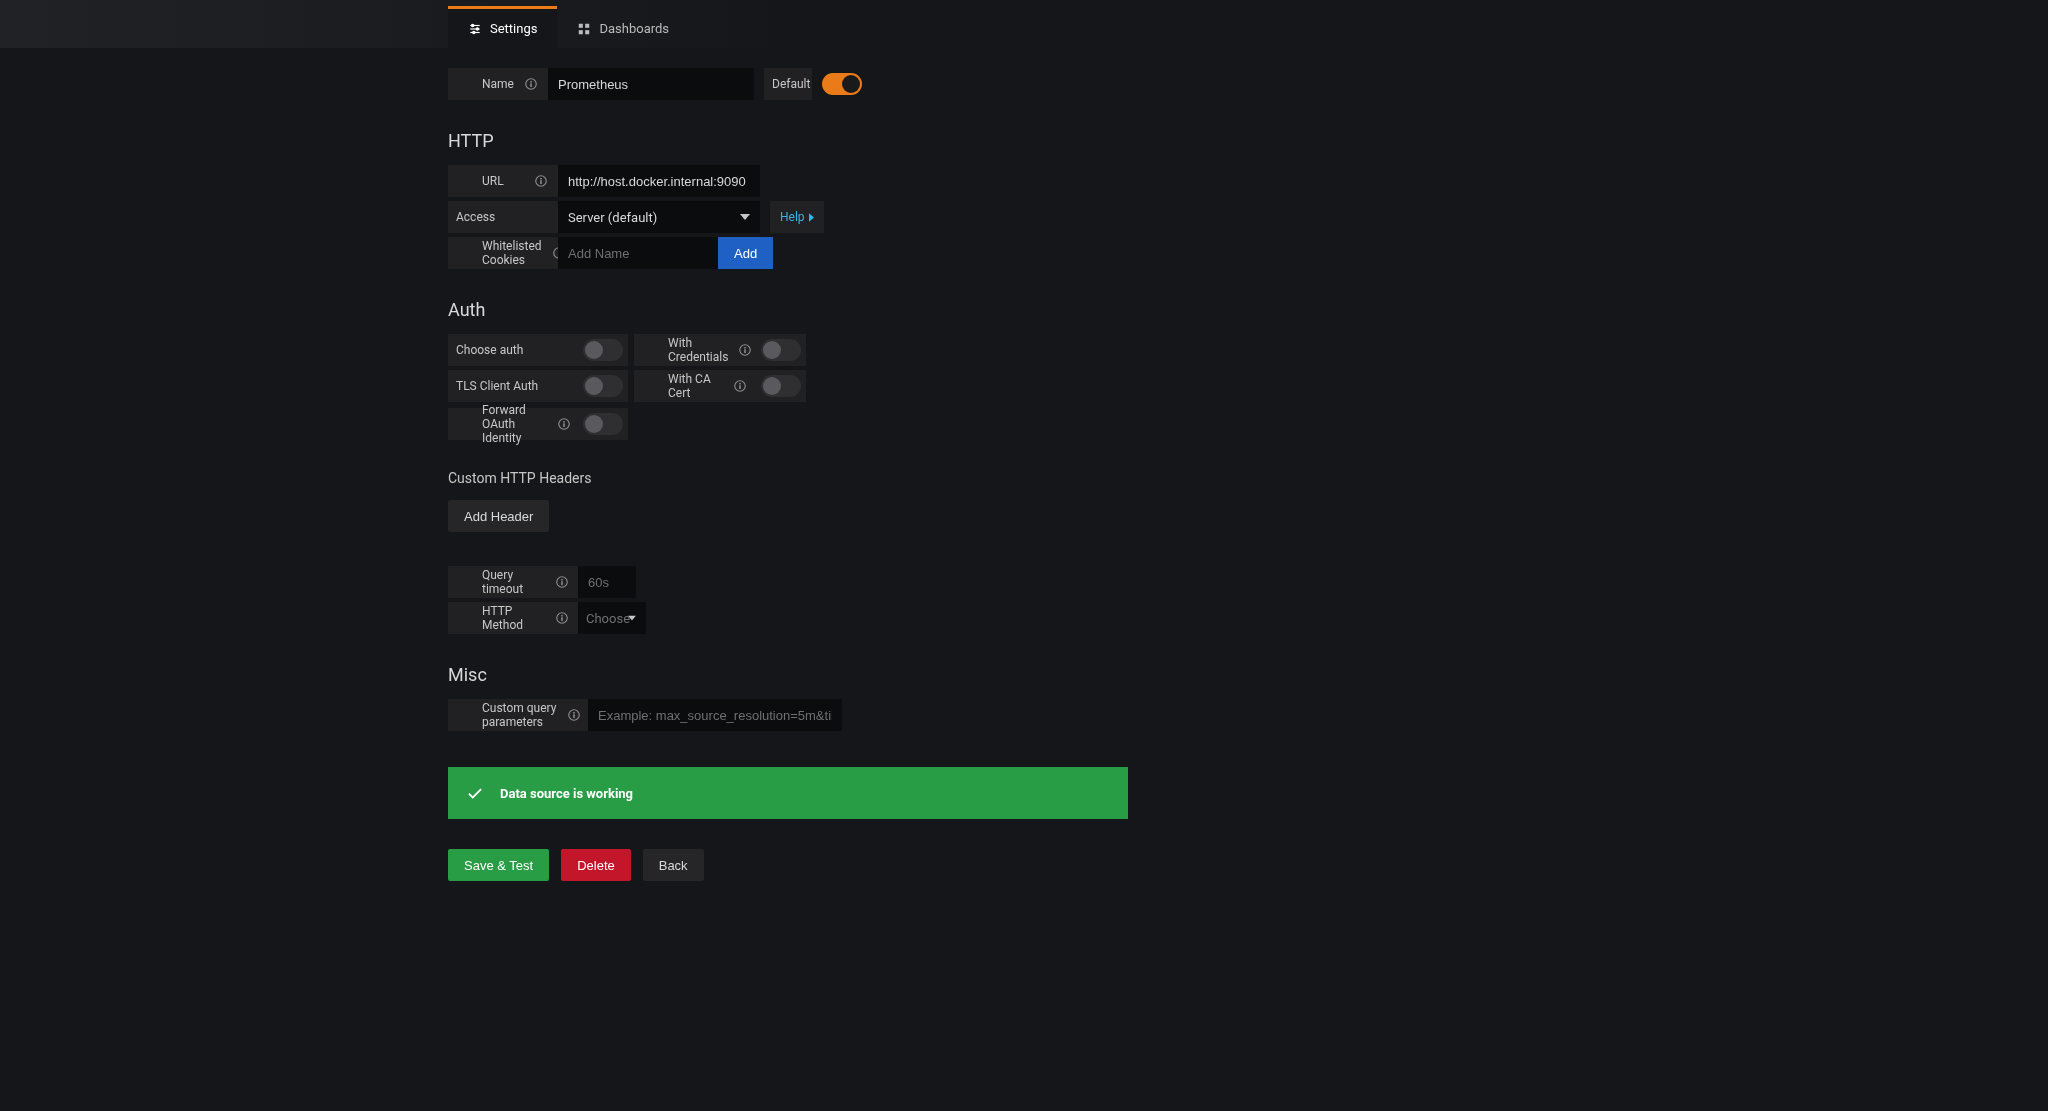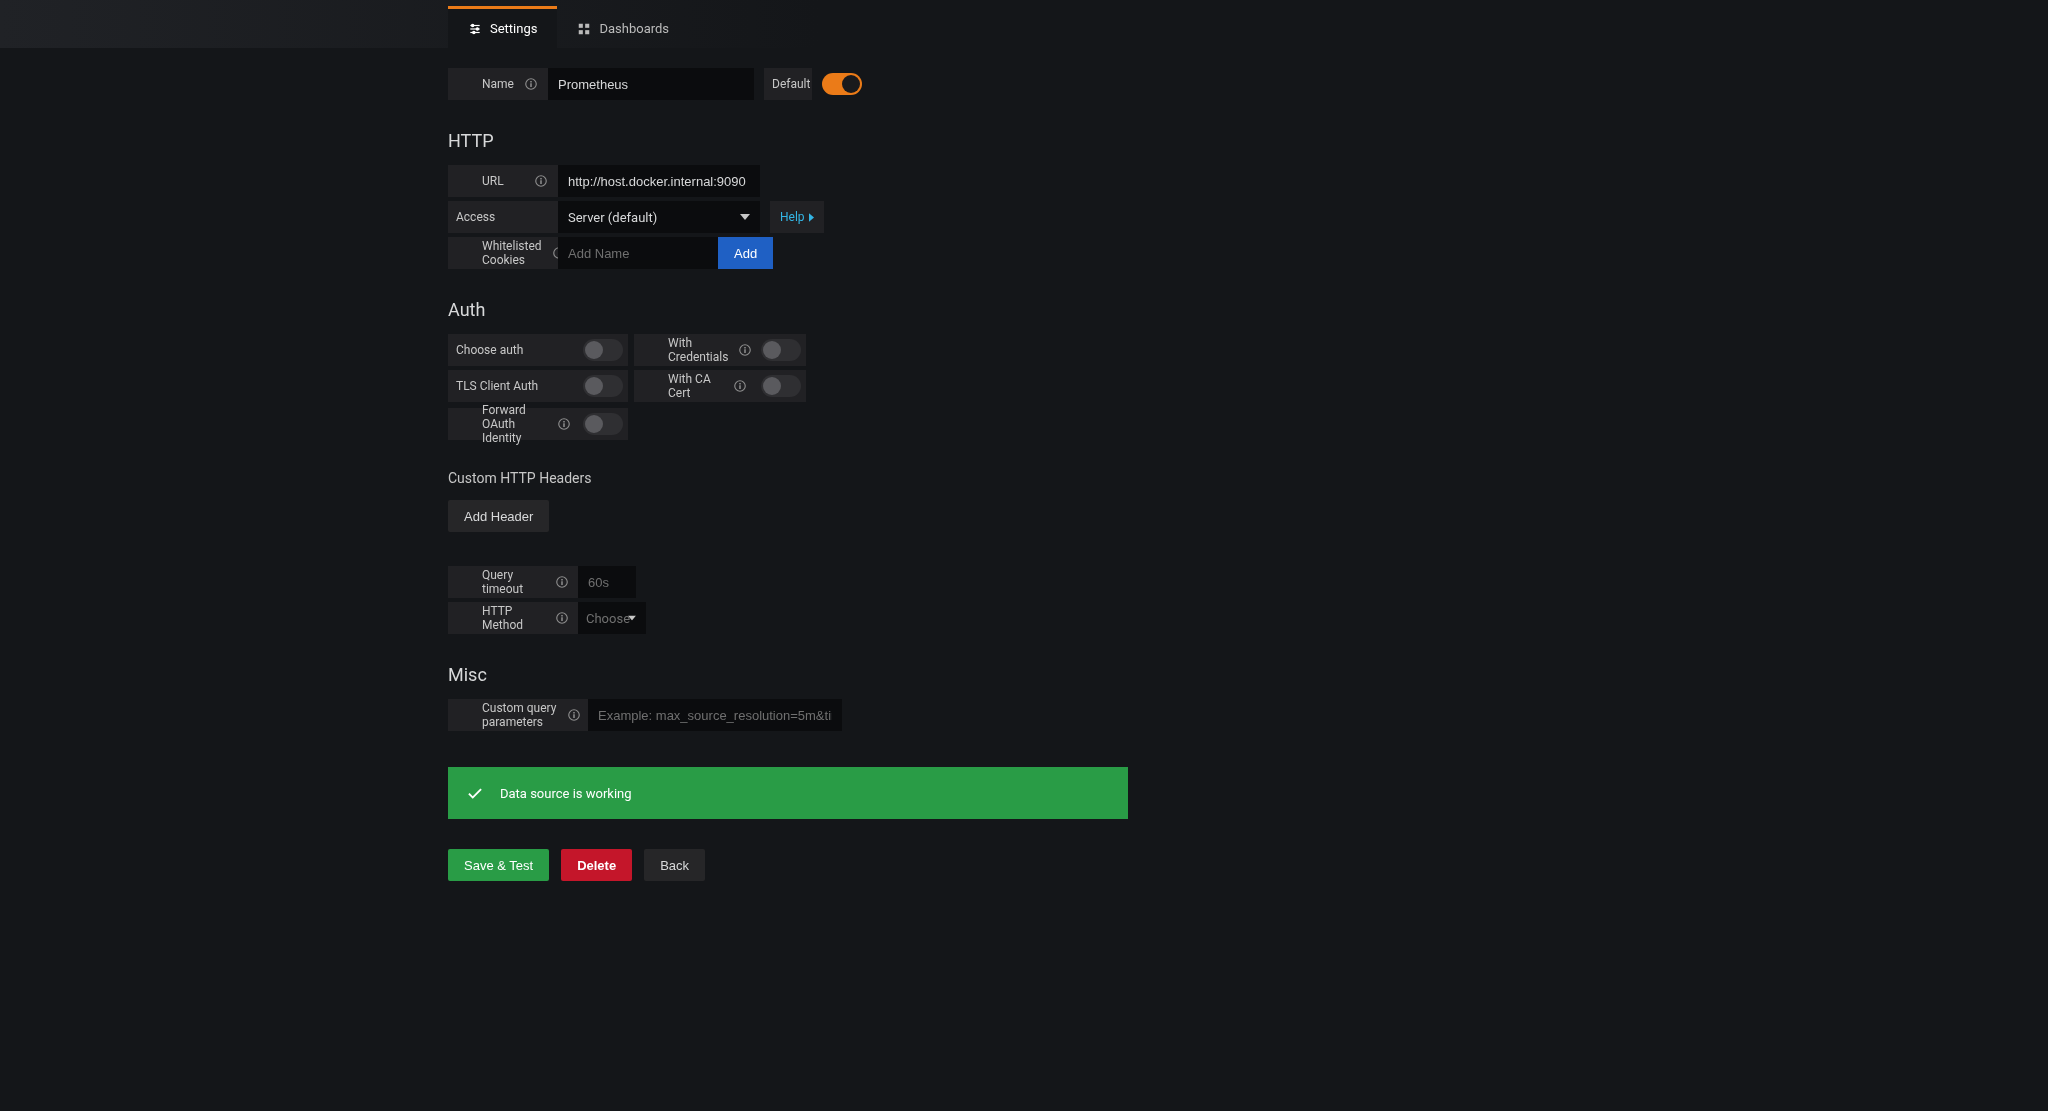--- a/index.html
+++ b/index.html
@@ -49,26 +49,26 @@
   .switch.on .knob{left:20px;background:#1a1a1c;}
   .switch-cell{background:var(--panel);height:32px;display:flex;align-items:center;justify-content:center;width:50px;}
   .switch-cell.standalone{background:transparent;width:auto;padding-left:10px;}
 
   .auth-grid .row{margin-bottom:4px;}
 
   .btn{height:32px;border:none;padding:0 16px;color:#fff;font-size:13px;cursor:pointer;border-radius:2px;display:inline-flex;align-items:center;gap:8px;}
   .btn-blue{background:var(--btn-blue);}
   .btn-grey{background:var(--grey-btn);color:var(--text);border-radius:2px;}
   .btn-green{background:var(--green);}
-  .btn-red{background:var(--red);font-weight:bold;}
+  .btn-red{background:var(--red);}
   .btns{display:flex;gap:12px;margin-top:30px;}
 
   .help-link{display:flex;align-items:center;padding:0 10px;color:#33b5e5;font-size:12px;height:32px;background:var(--panel);margin-left:10px;cursor:pointer;gap:4px;}
 
-  .alert{background:var(--green);color:#fff;display:flex;align-items:center;height:52px;padding:0 18px;margin-top:36px;font-weight:400;font-size:13px;width:680px;gap:16px;}
+  .alert{background:var(--green);color:#fff;display:flex;align-items:center;height:52px;padding:0 18px;margin-top:36px;font-weight:700;font-size:13px;width:680px;gap:16px;}
 
   svg{display:block;}
 </style>
 </head>
 <body>
 
 <div class="topbar">
   <div class="tabs">
     <div class="tab active">
       <span class="icon">

